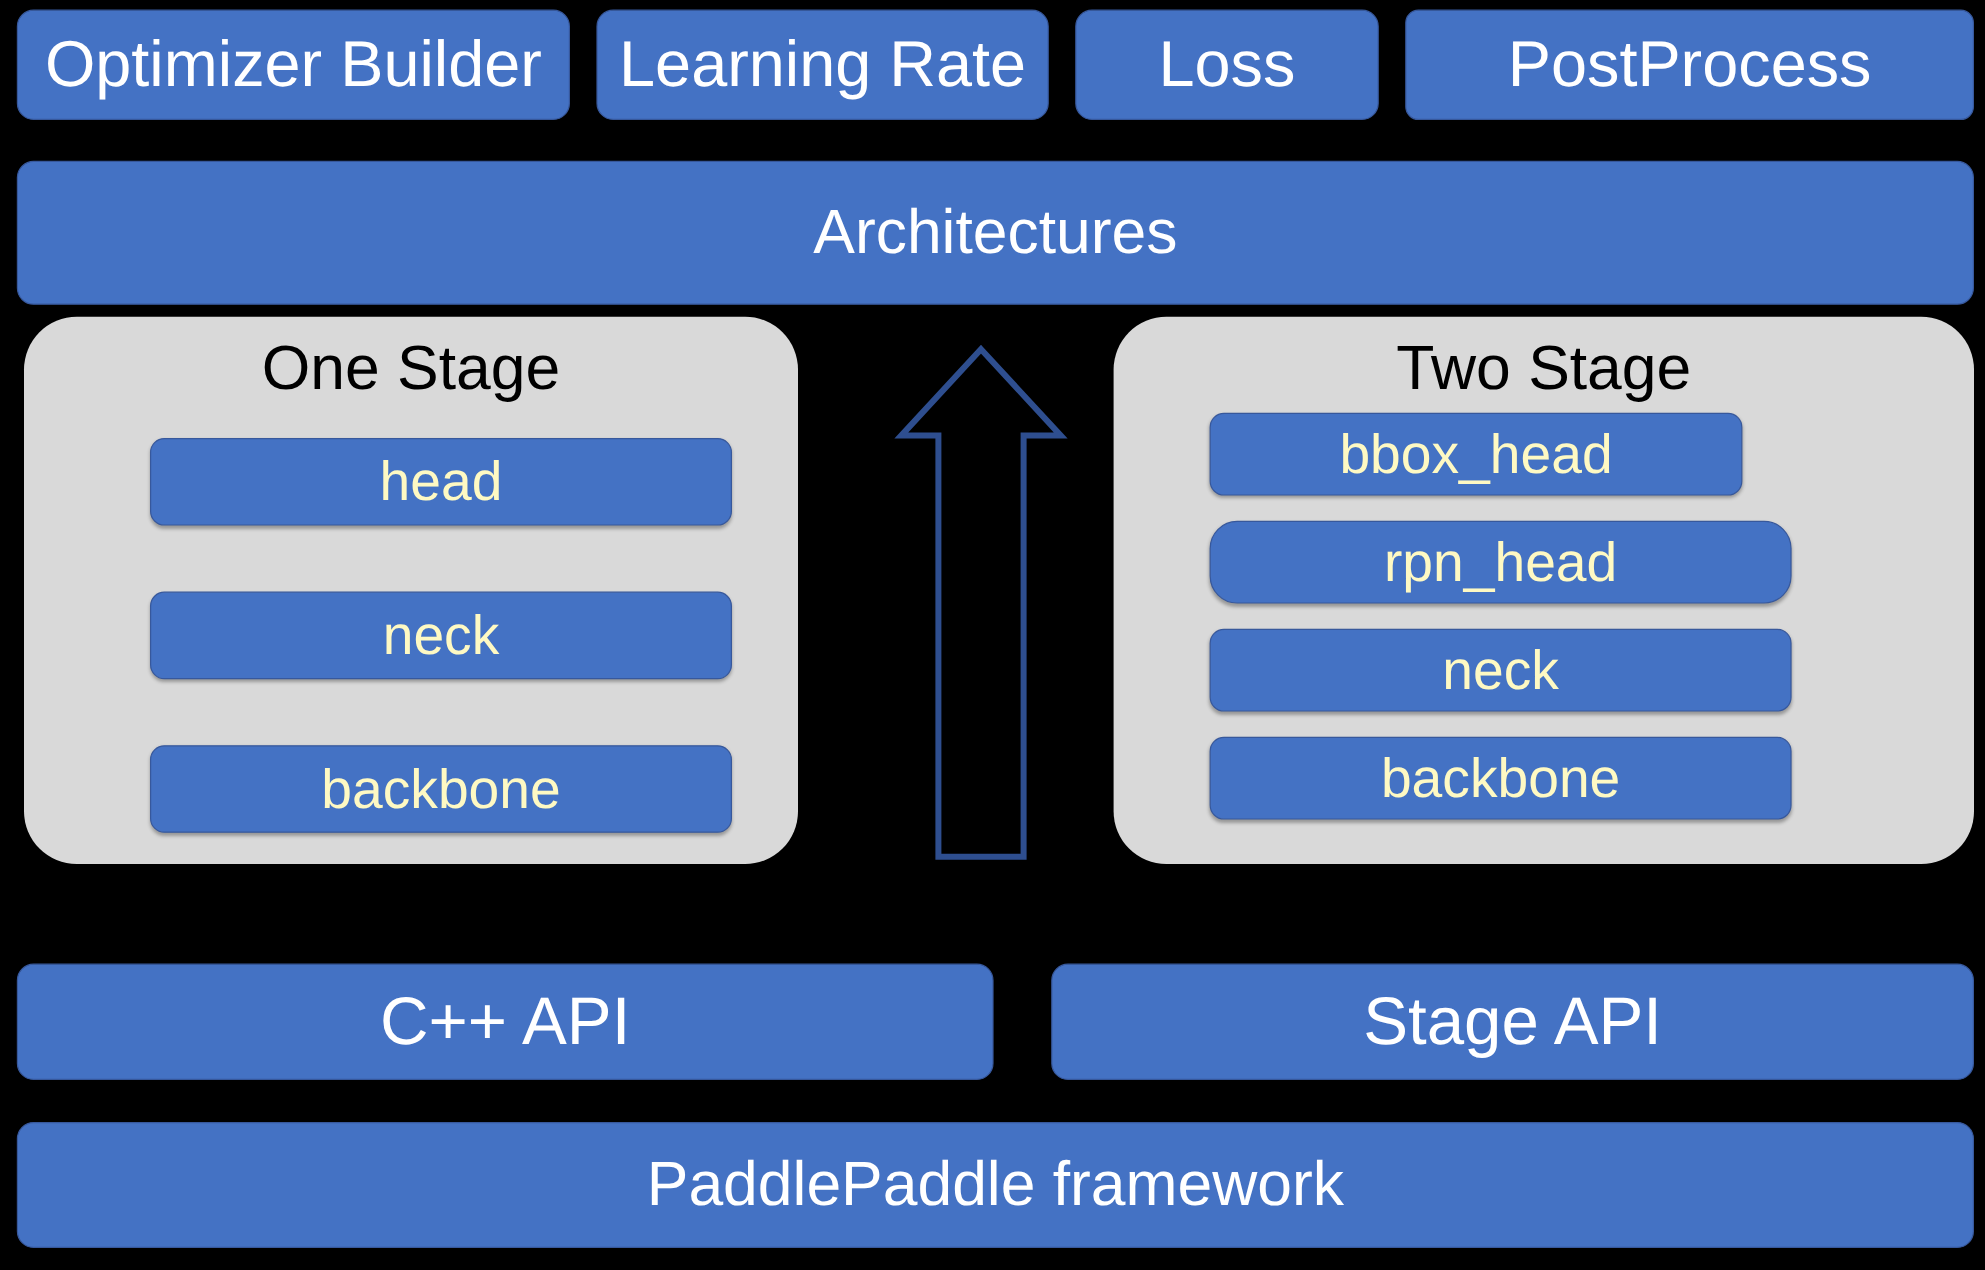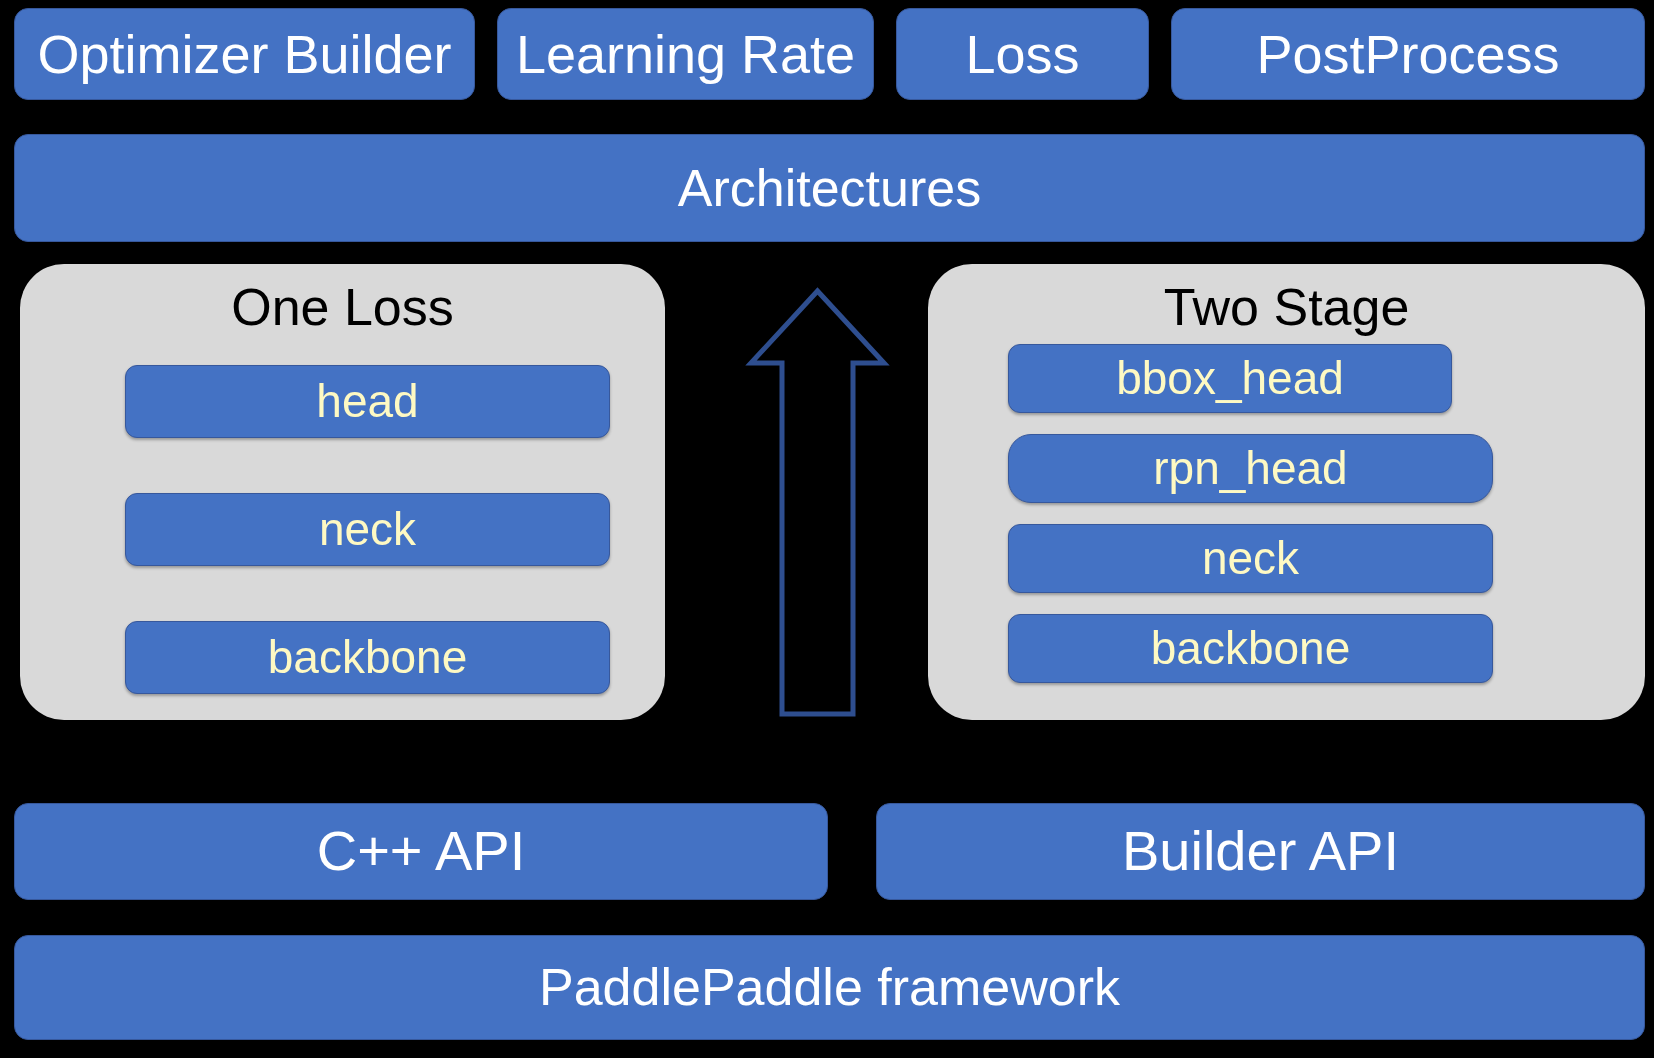--- a/index.html
+++ b/index.html
@@ -88,30 +88,30 @@
   </div>
 
   <div class="box t-top" style="left:896px; top:8px;  width:253px; height:92px;">
     <span>Loss</span>
   </div>
 
   <div class="box t-top" style="left:497px; top:8px;  width:377px; height:92px;">
     <span>Learning Rate</span>
   </div>
 
-  <div class="box t-top" style="left:1171px;top:8px;  width:474px; height:92px;">
+  <div class="box t-top" style="left:1171px;top:8px;  width:474px; height:92px;border-radius:11px;">
     <span>PostProcess</span>
   </div>
 
-  <div class="box t-arch" style="left:14px; top:134px; width:1631px; height:108px;">
+  <div class="box t-arch" style="left:14px; top:134px; width:1631px; height:120px;">
     <span>Architectures</span>
   </div>
 
   <div class="panel" style="left:20px; top:264px; width:645px; height:456px;">
-    <div class="panel-title" style="top:16px;">One Loss</div>
+    <div class="panel-title" style="top:16px;">One Stage</div>
 
     <div class="inner-box" style="left:105px; top:101px; width:485px; height:73px;">
       <span>head</span>
     </div>
 
     <div class="inner-box" style="left:105px; top:229px; width:485px; height:73px;">
       <span>neck</span>
     </div>
 
     <div class="inner-box" style="left:105px; top:357px; width:485px; height:73px;">
@@ -141,20 +141,20 @@
     <div class="inner-box" style="left:80px; top:350px; width:485px; height:69px;">
       <span>backbone</span>
     </div>
   </div>
 
   <div class="box t-api" style="left:14px; top:803px; width:814px; height:97px;">
     <span>C++ API</span>
   </div>
 
   <div class="box t-api" style="left:876px; top:803px; width:769px; height:97px;">
-    <span>Builder API</span>
+    <span>Stage API</span>
   </div>
 
   <div class="box t-frame" style="left:14px; top:935px; width:1631px; height:105px;">
     <span>PaddlePaddle framework</span>
   </div>
 
 </div>
 
 </body></html>

